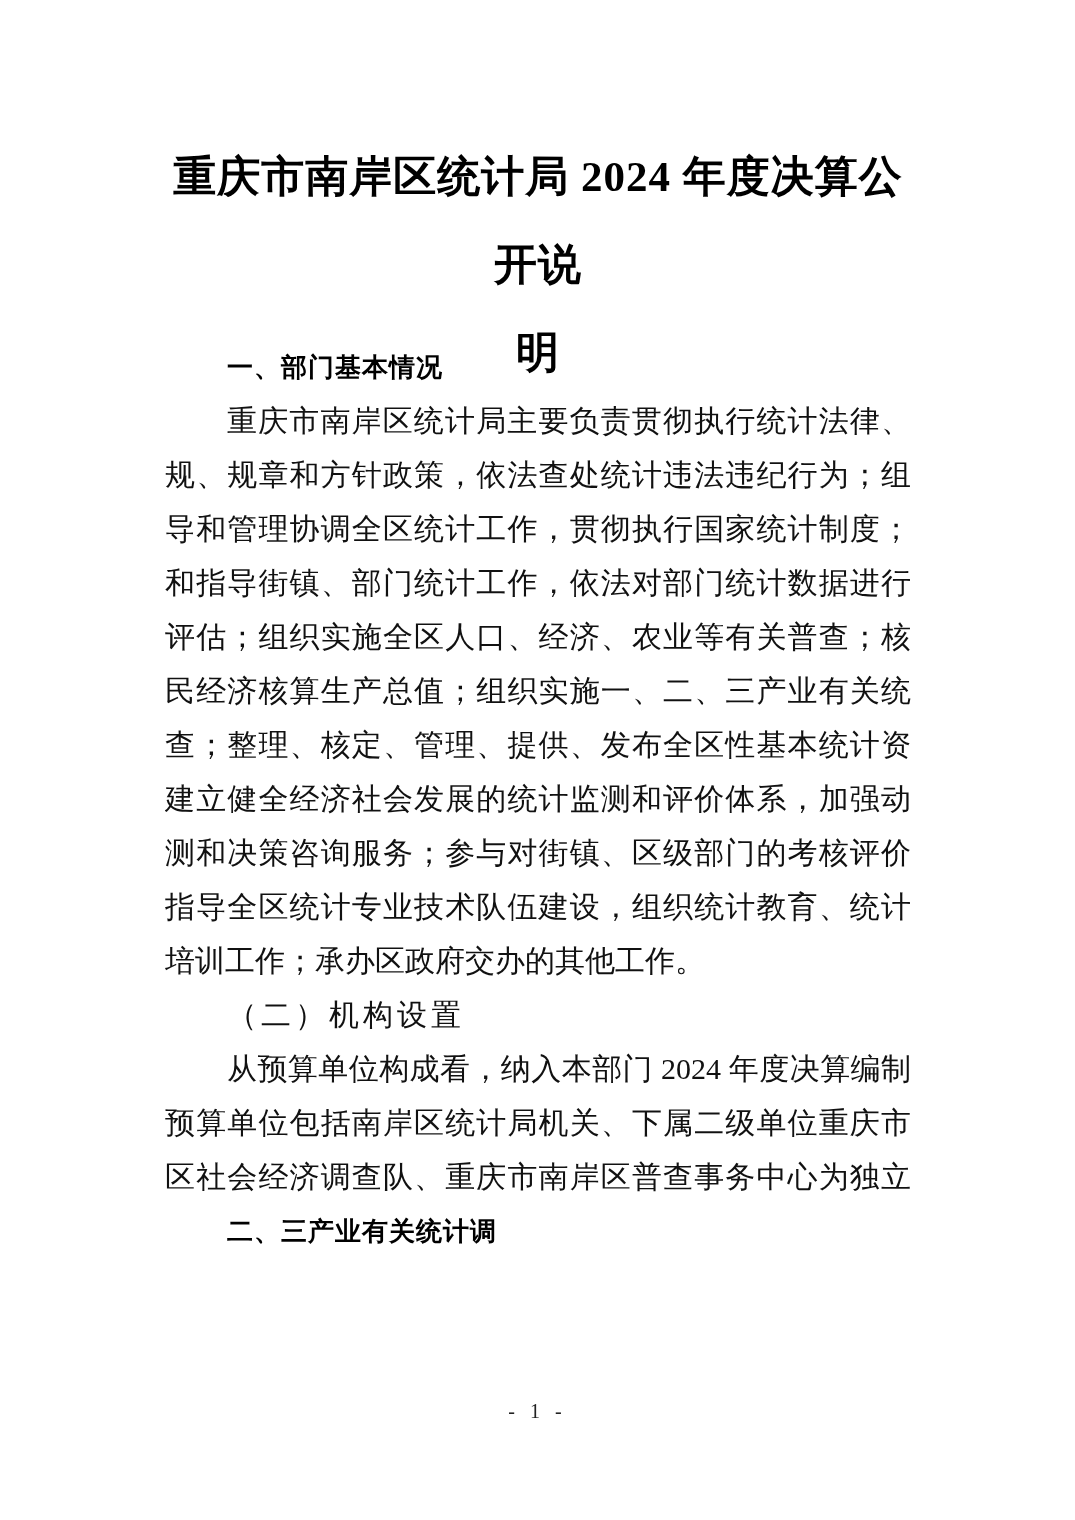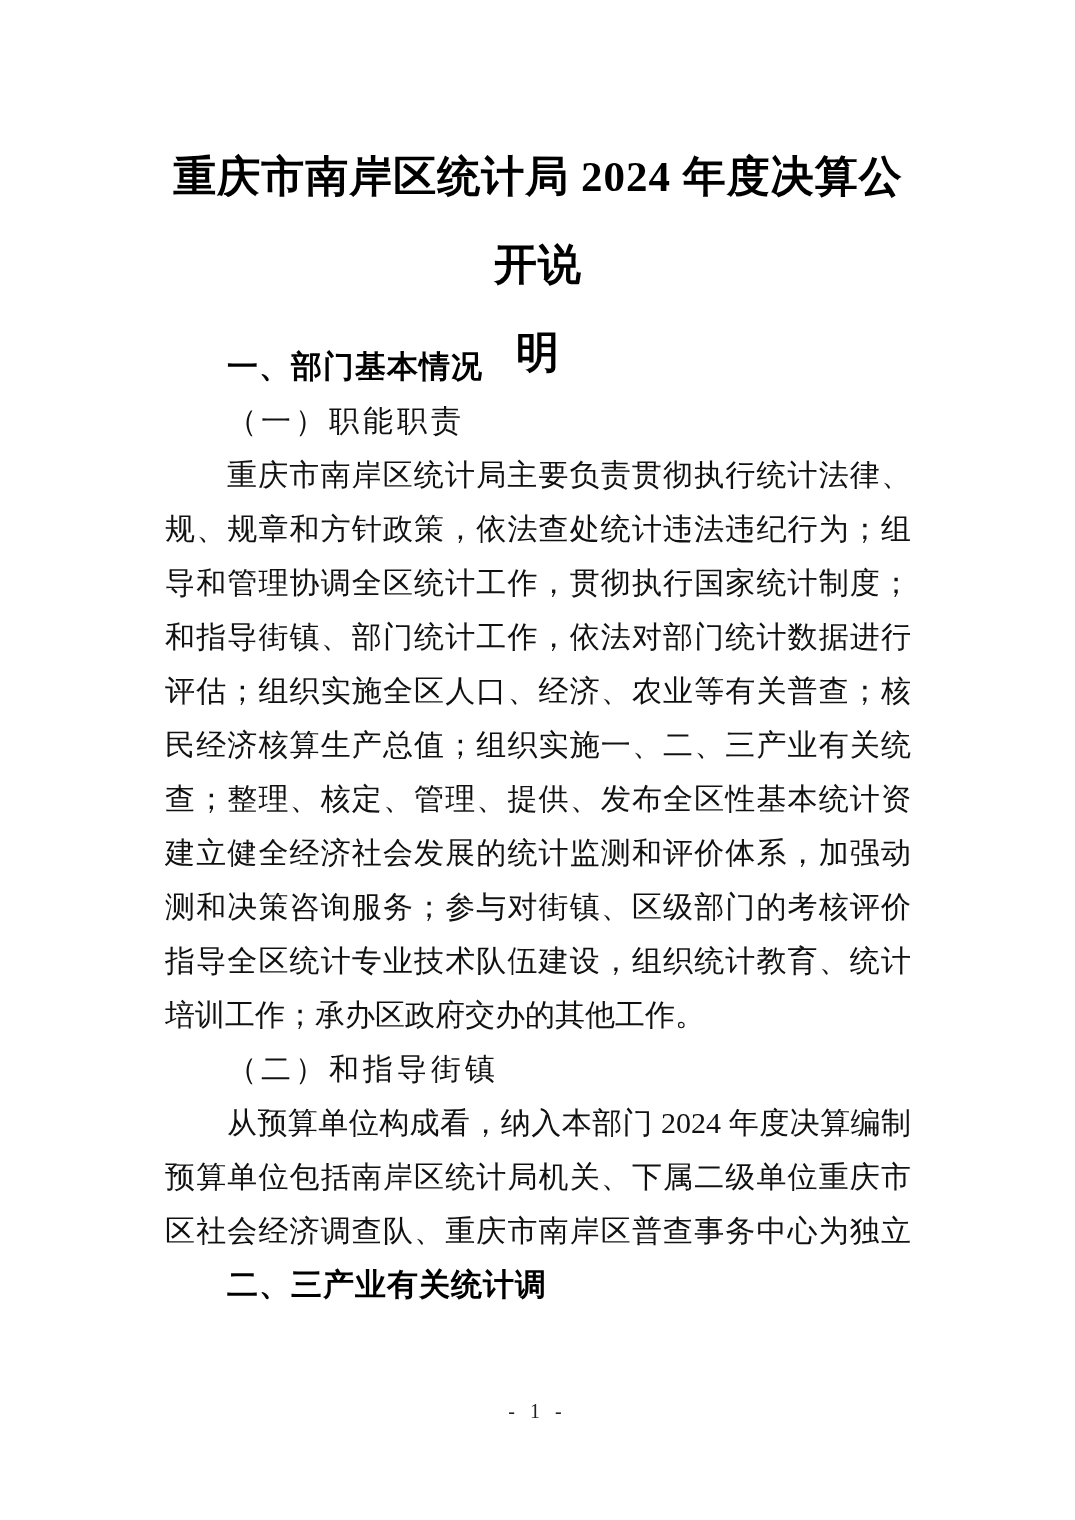--- a/index.html
+++ b/index.html
@@ -37,21 +37,21 @@
   }
   .row {
     height: 54px;
     line-height: 54px;
     font-size: 30px;
     white-space: nowrap;
   }
   .heading {
     font-family: "Liberation Sans", "DejaVu Sans", sans-serif;
     font-weight: bold;
-    font-size: 31px;
+    font-size: 26px;
     color: #000000;
     text-indent: 62px;
     letter-spacing: 1px;
   }
   .sub-heading {
     text-indent: 62px;
     font-size: 30px;
     letter-spacing: 4px;
   }
   .body-line {
@@ -87,35 +87,34 @@
 
   <div class="doc-title">
     <div>重庆市南岸区统计局 2024 年度决算公开说</div>
     <div>明</div>
   </div>
 
   <div class="content">
 
     <div class="row heading">一、部门基本情况</div>
 
-    <div class="row sub-heading">（一）职能职责</div>
 
     <div class="row body-line first">重庆市南岸区统计局主要负责贯彻执行统计法律、法</div>
     <div class="row body-line">规、规章和方针政策，依法查处统计违法违纪行为；组织领</div>
     <div class="row body-line">导和管理协调全区统计工作，贯彻执行国家统计制度；管理</div>
     <div class="row body-line">和指导街镇、部门统计工作，依法对部门统计数据进行审核</div>
     <div class="row body-line">评估；组织实施全区人口、经济、农业等有关普查；核算国</div>
     <div class="row body-line">民经济核算生产总值；组织实施一、二、三产业有关统计调</div>
     <div class="row body-line">查；整理、核定、管理、提供、发布全区性基本统计资料；</div>
     <div class="row body-line">建立健全经济社会发展的统计监测和评价体系，加强动态监</div>
     <div class="row body-line">测和决策咨询服务；参与对街镇、区级部门的考核评价工作；</div>
     <div class="row body-line">指导全区统计专业技术队伍建设，组织统计教育、统计干部</div>
     <div class="row body-line last">培训工作；承办区政府交办的其他工作。</div>
 
-    <div class="row sub-heading">（二）和指导街镇</div>
+    <div class="row sub-heading">（二）机构设置</div>
 
     <div class="row body-line first">从预算单位构成看，纳入本部门 2024 年度决算编制的</div>
     <div class="row body-line">预算单位包括南岸区统计局机关、下属二级单位重庆市南岸</div>
     <div class="row body-line">区社会经济调查队、重庆市南岸区普查事务中心为独立核算</div>
 
     <div class="row heading">二、三产业有关统计调</div>
 
   </div>
 
   <div class="page-number">- 1 -</div>

